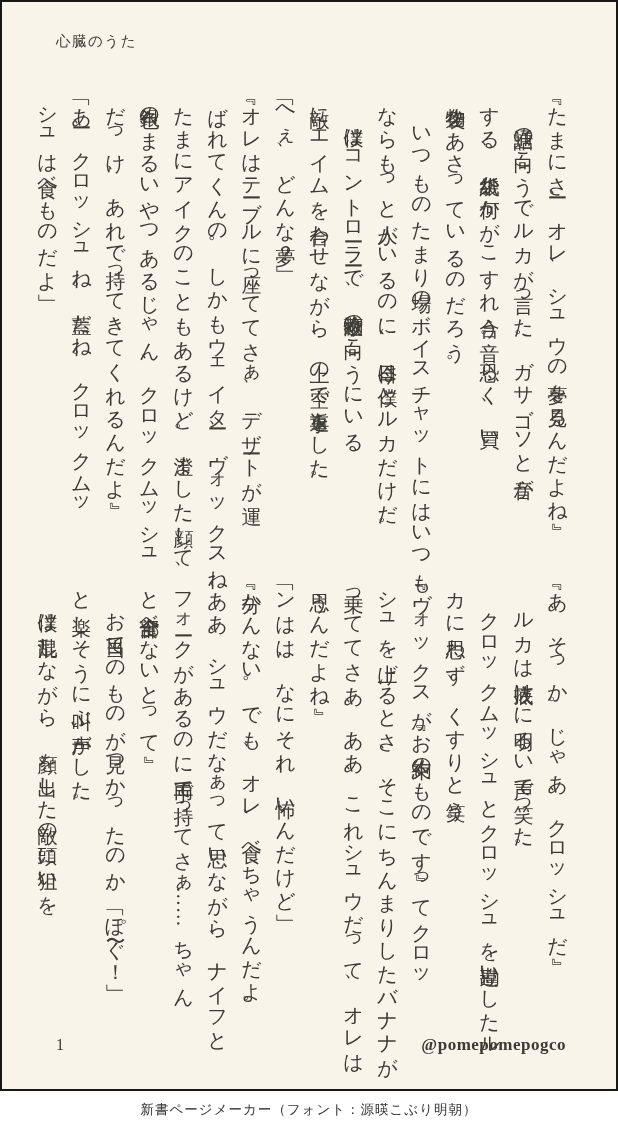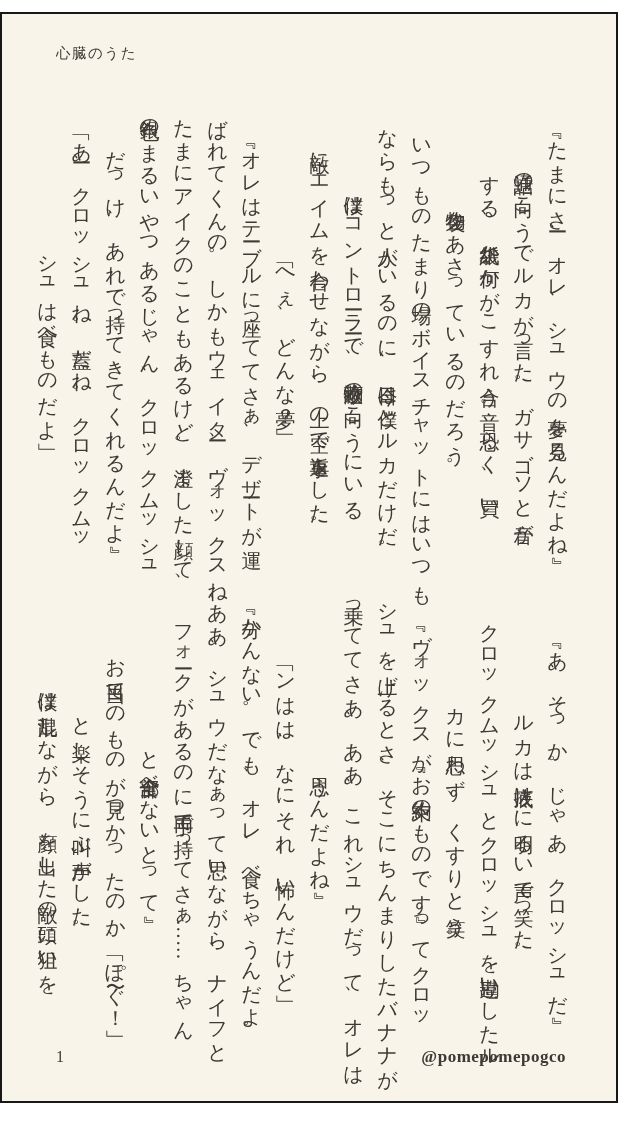--- a/index.html
+++ b/index.html
@@ -13,26 +13,25 @@
   }
   .canvas {
     position: relative;
     width: 618px;
     height: 1132px;
     background: var(--outer-bg, #ffffff);
   }
   .page {
     position: absolute;
     left: 0;
-    top: 12px;
+    top: 0;
     width: 614px;
     height: 1087px;
     background: var(--page-bg, #f8f4e9);
     border: 2px solid var(--border-color, #181818);
-    text-align: center;
   }
   .page-title {
     position: absolute;
     left: 54px;
     top: 30px;
     font-size: 14.5px;
     letter-spacing: 1.5px;
     color: var(--text-color, #3d3a35);
   }
   .tblock {
@@ -121,13 +120,14 @@
         <div class="vline">　お目当てのものが見つかったのか、「ぽ〜ぐ！」</div>
         <div class="vline">と楽しそうに叫ぶ声がした。</div>
         <div class="vline">　僕は混乱しながら、顔を出した敵の頭に狙いを</div>
       </div>
 
     <div class="page-number">1</div>
 
     <div class="author-handle">@pomepomepogco</div>
   </div>
 
+  <div class="generator-caption">新書ページメーカー（フォント：源暎こぶり明朝）</div>
 </div>
 
 </body></html>

